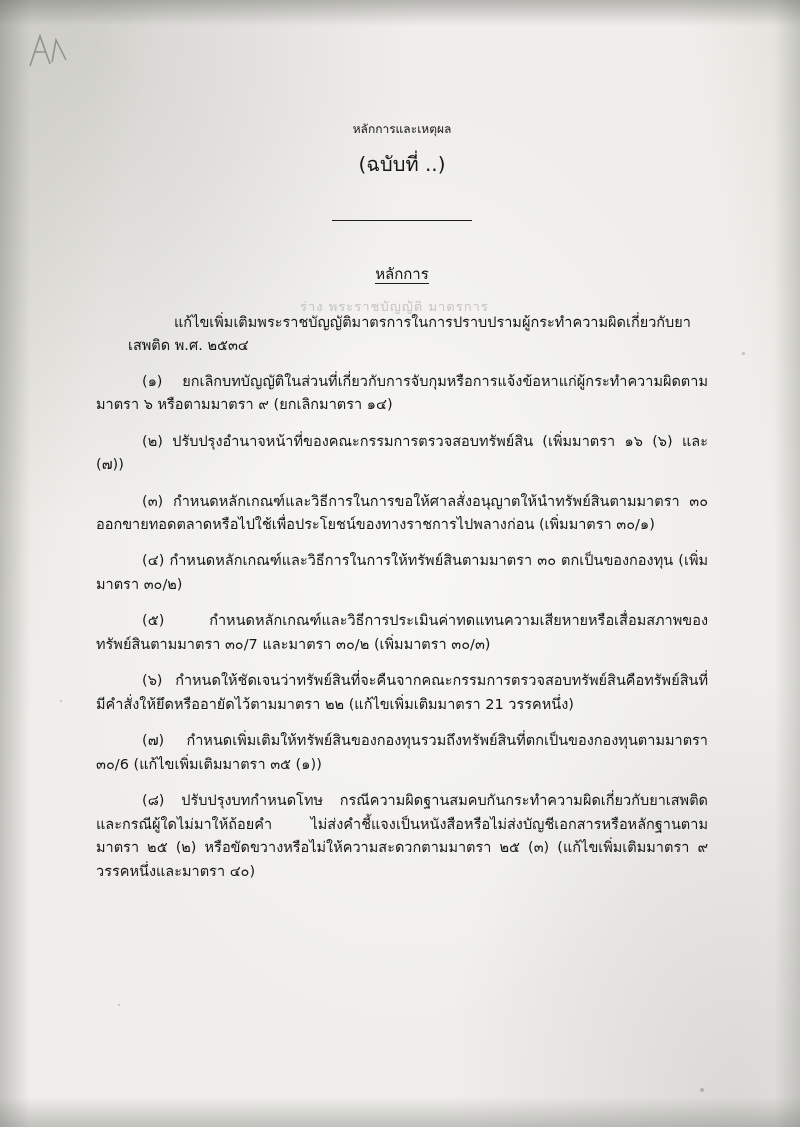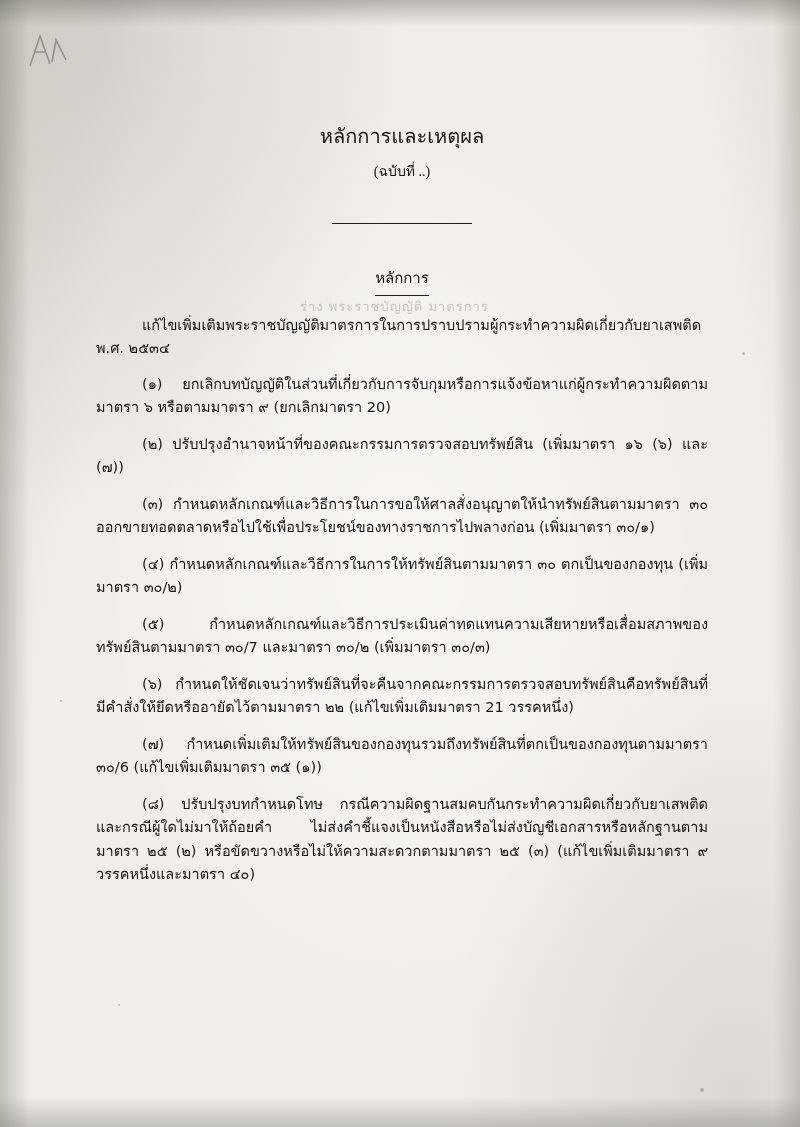--- a/index.html
+++ b/index.html
@@ -59,48 +59,48 @@
     left: 96px;
     top: 120px;
     width: 612px;
     color: #161616;
     font-size: 14.5px;
     line-height: 1.62;
     font-family: "DejaVu Sans", sans-serif;
   }
   .center { text-align: center; }
   .title-line { margin: 0 0 9px 0; }
-  .title-main { font-size: 20px; }
+  .title-main { font-size: 12px; }
   .title-sub { font-size: 15px; }
-  .title-small { font-size: 14px; font-family: Liberation Serif, serif; }
+  .title-small { font-size: 20px; }
   .rule-wrap {
     text-align: center;
     margin: 24px 0 34px 0;
   }
   .rule {
     display: inline-block;
     width: 140px;
     height: 0;
     border-top: 1.6px solid #1d1d1d;
   }
   .section-head {
     text-align: center;
     margin: 0 0 24px 0;
     font-size: 15px;
   }
   .section-head span {
     border-bottom: 1.4px solid #1d1d1d;
-    padding-bottom: 8px;
+    padding-bottom: 0;
   }
   .para {
     margin: 0 0 12px 0;
     text-align: justify;
     text-justify: inter-word;
   }
-  .indent { text-indent: 46px; }
+  .indent { text-indent: 46px; margin-left: 32px; }
   .item { margin: 0 0 13px 0; text-align: justify; }
   .item .num { margin-left: 46px; }
   .smudge-1 {
     position: absolute;
     left: 26px; top: 30px;
     width: 46px; height: 40px;
     opacity: 0.55;
     pointer-events: none;
   }
   .ghost-text {
@@ -152,21 +152,21 @@
     </div>
 
     <div class="section-head">
       <span>หลักการ</span>
     </div>
 
     <p class="para indent">แก้ไขเพิ่มเติมพระราชบัญญัติมาตรการในการปราบปรามผู้กระทำความผิดเกี่ยวกับยาเสพติด พ.ศ. ๒๕๓๔</p>
 
     <p class="item">
       <span class="num">(๑)</span>
-      <span>ยกเลิกบทบัญญัติในส่วนที่เกี่ยวกับการจับกุมหรือการแจ้งข้อหาแก่ผู้กระทำความผิดตามมาตรา ๖ หรือตามมาตรา ๙ (ยกเลิกมาตรา 20)</span>
+      <span>ยกเลิกบทบัญญัติในส่วนที่เกี่ยวกับการจับกุมหรือการแจ้งข้อหาแก่ผู้กระทำความผิดตามมาตรา ๖ หรือตามมาตรา ๙ (ยกเลิกมาตรา ๑๔)</span>
     </p>
     <p class="item">
       <span class="num">(๒)</span>
       <span>ปรับปรุงอำนาจหน้าที่ของคณะกรรมการตรวจสอบทรัพย์สิน (เพิ่มมาตรา ๑๖ (๖) และ (๗))</span>
     </p>
     <p class="item">
       <span class="num">(๓)</span>
       <span>กำหนดหลักเกณฑ์และวิธีการในการขอให้ศาลสั่งอนุญาตให้นำทรัพย์สินตามมาตรา ๓๐ ออกขายทอดตลาดหรือไปใช้เพื่อประโยชน์ของทางราชการไปพลางก่อน (เพิ่มมาตรา ๓๐/๑)</span>
     </p>
     <p class="item">

